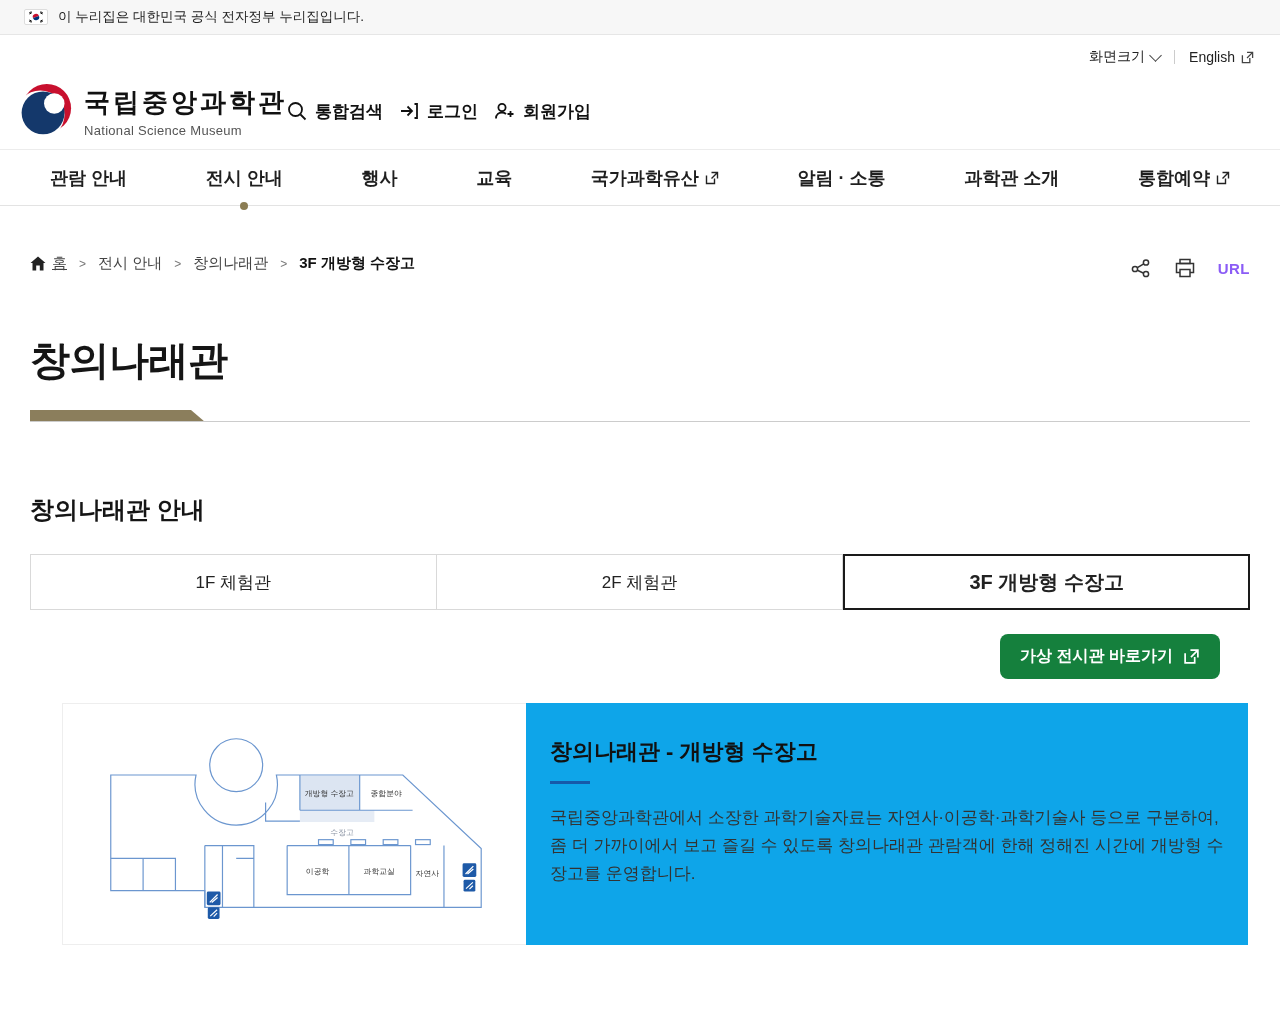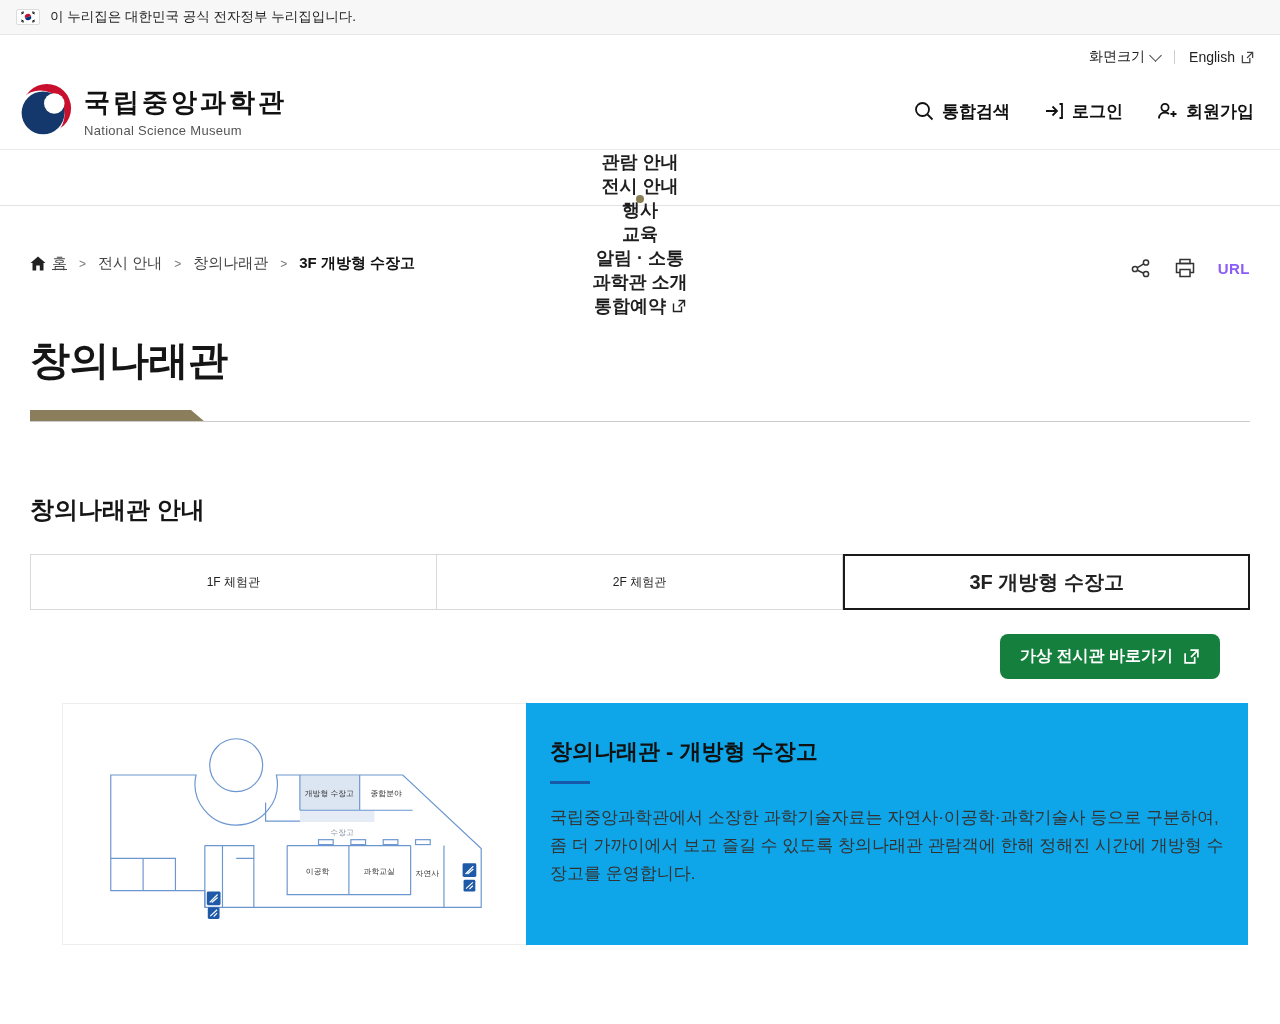--- a/index.html
+++ b/index.html
@@ -1,39 +1,39 @@
 <!DOCTYPE html>
 <html lang="ko"><head>
 <meta charset="utf-8">
 <style>
   * { margin:0; padding:0; box-sizing:border-box; }
   html,body { width:1280px; background:#fff; font-family:"Liberation Sans","DejaVu Sans",sans-serif; color:#1a1a1a; }
   .page { width:1280px; height:1024px; position:relative; background:#fff; overflow:hidden; }
 
   
-  .gov-banner { height:35px; background:#f7f7f7; border-bottom:1px solid #e6e6e6; display:flex; align-items:center; padding:0 0 0 16px; gap:10px; }
+  .gov-banner { height:35px; background:#f7f7f7; border-bottom:1px solid #e6e6e6; display:flex; align-items:center; padding:0 0 0 24px; gap:10px; }
   .gov-banner .txt { font-size:13.5px; color:#222; }
   .flag { width:24px; height:16px; background:#fff; border:1px solid #ddd; border-radius:2px; display:flex; align-items:center; justify-content:center; }
 
   
   .utility { height:38px; display:flex; align-items:center; justify-content:flex-end; padding:6px 26px 0 0; gap:0; }
   .utility .u-item { display:flex; align-items:center; gap:6px; font-size:14px; color:#222; cursor:pointer; }
   .utility .divider { width:1px; height:14px; background:#ccc; margin:0 14px; }
   .chev { width:9px; height:9px; border-right:1.5px solid #444; border-bottom:1.5px solid #444; transform:rotate(45deg); margin-top:-4px; }
 
   
-  .header { height:76px; display:flex; align-items:center; justify-content:space-between; padding:0 26px 0 16px; }
+  .header { height:76px; display:flex; align-items:center; padding:0 26px 0 16px; }
   .brand { display:flex; align-items:center; gap:12px; cursor:pointer; }
   .brand-text .kr { font-size:26px; font-weight:bold; letter-spacing:3px; color:#111; }
   .brand-text .en { font-size:13px; color:#555; margin-top:3px; letter-spacing:0.3px; }
-  .hdr-actions { display:flex; align-items:center; gap:34px; }
+  .hdr-actions { display:flex; align-items:center; gap:16px; }
   .hdr-actions .act { display:flex; align-items:center; gap:8px; font-size:17px; font-weight:bold; color:#111; cursor:pointer; }
 
   
-  .nav { height:57px; border-top:1px solid #ececec; border-bottom:1px solid #e3e3e3; display:flex; align-items:center; justify-content:space-between; padding:0 50px; position:relative;flex-direction:column; }
+  .nav { height:57px; border-top:1px solid #ececec; border-bottom:1px solid #e3e3e3; display:flex; align-items:center; justify-content:space-between; padding:0 50px; position:relative; }
   .nav-item { position:relative; display:flex; align-items:center; gap:6px; font-size:18px; font-weight:bold; color:#1f1f1f; cursor:pointer; height:100%; }
   .nav-dot { position:absolute; left:50%; bottom:-5px; transform:translateX(-50%); width:8px; height:8px; border-radius:50%; background:#8b7d54; }
 
   
   .crumb-row { display:flex; align-items:flex-end; justify-content:space-between; padding:30px 30px 0 30px; }
   .crumbs { display:flex; align-items:center; gap:12px; font-size:15px; color:#444; margin-top:18px; }
   .crumbs .sep { font-size:12px; color:#777; }
   .crumbs .home { display:flex; align-items:center; gap:6px; cursor:pointer; }
   .crumbs .home span { text-decoration:underline; }
   .crumbs .last { font-weight:bold; color:#111; }
@@ -45,21 +45,21 @@
   .page-title { font-size:40px; font-weight:bold; color:#151515; padding:60px 30px 0 30px; letter-spacing:-0.5px; }
   .title-rule { position:relative; margin:22px 30px 0 30px; height:12px; }
   .title-rule .bar { position:absolute; left:0; top:0; width:175px; height:12px; background:#8b7e5c; clip-path:polygon(0 0, calc(100% - 14px) 0, 100% 100%, 0 100%); }
   .title-rule .line { position:absolute; left:0; right:0; bottom:0; height:1px; background:#ccc; }
 
   
   .section-title { font-size:24px; font-weight:bold; color:#151515; padding:72px 24px 0 30px; }
 
   
   .tabs { display:grid; grid-template-columns:1fr 1fr 1fr; margin:28px 30px 0 30px; }
-  .tab { height:56px; display:flex; align-items:center; justify-content:center; font-size:12px; color:#222; background:#fff; border:1px solid #d9d9d9; border-left-width:0; cursor:pointer; }
+  .tab { height:56px; display:flex; align-items:center; justify-content:center; font-size:17px; color:#222; background:#fff; border:1px solid #d9d9d9; border-left-width:0; cursor:pointer; }
   .tab:first-child { border-left-width:1px; }
   .tab.active { border:2px solid #1a1a1a; font-size:20px; font-weight:bold; }
 
   
   .btn-row { display:flex; justify-content:flex-end; padding:24px 60px 0 0; }
   .btn-primary { display:flex; align-items:center; gap:10px; background:#15803d; color:#fff; font-size:16px; font-weight:bold; border:none; border-radius:8px; padding:12px 20px; cursor:pointer; }
 
   
   .card { display:flex; margin:24px 32px 0 62px; width:1186px; min-height:242px; }
   .card-plan { width:464px; background:#fff; border:1px solid #eee; border-right:none; display:flex; align-items:center; justify-content:center; }
@@ -150,20 +150,26 @@
     </span>
     <span class="nav-item">
       <span>전시 안내</span>
       <span class="nav-dot"></span>
     </span>
     <span class="nav-item">
       <span>행사</span>
     </span>
     <span class="nav-item">
       <span>교육</span>
+    </span>
+    <span class="nav-item">
+      <span>국가과학유산</span>
+      <svg width="14" height="14" viewBox="0 0 14 14">
+        <path d="M1.5 4.5 V12.5 H9.5 V7.5 M6.5 1.5 H12.5 V7.5 M12.5 1.5 L6.5 7.5" fill="none" stroke="#222" stroke-width="1.4"></path>
+      </svg>
     </span>
     <span class="nav-item">
       <span>알림 · 소통</span>
     </span>
     <span class="nav-item">
       <span>과학관 소개</span>
     </span>
     <span class="nav-item">
       <span>통합예약</span>
       <svg width="14" height="14" viewBox="0 0 14 14">

